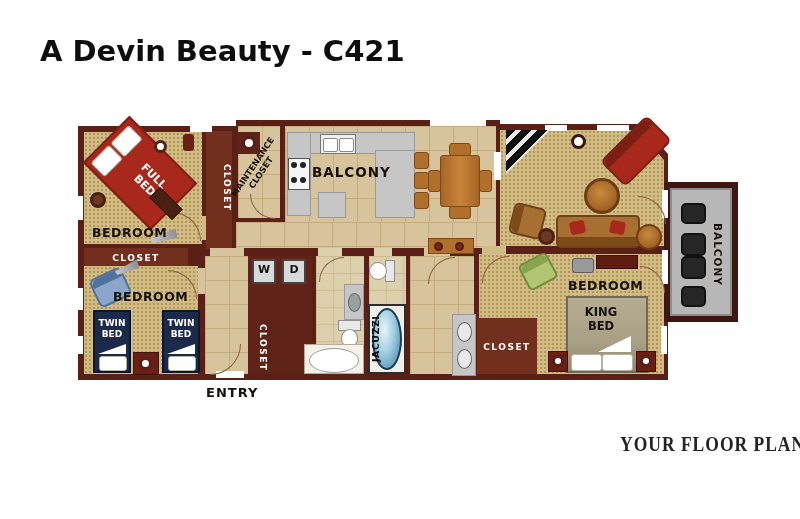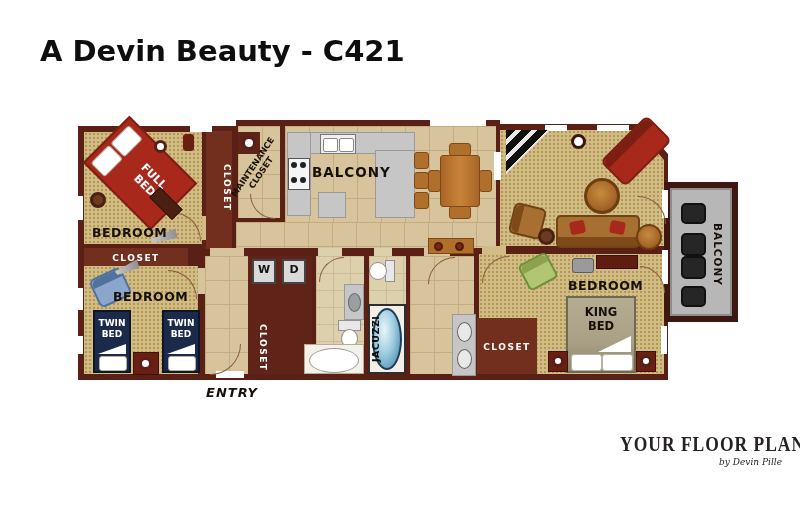--- a/index.html
+++ b/index.html
@@ -201,21 +201,21 @@
     <div class="sconce" style="left:5px;top:4px;width:13px;height:13px;"></div>
   </div>
 
   <div class="abs" style="left:252px;top:259px;width:24px;height:25px;background:#d9d9d9;border:2px solid #444;box-sizing:border-box;">
     <div class="abs" style="left:0;top:2px;width:100%;text-align:center;font-weight:bold;font-size:11px;color:#111;">W</div>
   </div>
   <div class="abs" style="left:282px;top:259px;width:24px;height:25px;background:#d9d9d9;border:2px solid #444;box-sizing:border-box;">
     <div class="abs" style="left:0;top:2px;width:100%;text-align:center;font-weight:bold;font-size:11px;color:#111;">D</div>
   </div>
   <div class="abs vtext whitelabel" style="left:252px;top:322px;width:16px;height:52px;">CLOSET</div>
-  <div class="roomlabel" style="left:206px;top:385px;font-size:13px;letter-spacing:1px;font-style:italic;">ENTRY</div>
+  <div class="roomlabel" style="left:206px;top:385px;font-size:13px;letter-spacing:1px;">ENTRY</div>
 
   <div class="counter" style="left:344px;top:284px;width:18px;height:34px;">
     <div class="abs" style="left:3px;top:8px;width:11px;height:17px;background:#9aa0a0;border:1px solid #666;border-radius:50%;"></div>
   </div>
   <div class="toilet-tank" style="left:338px;top:320px;width:21px;height:9px;"></div>
   <div class="toilet-bowl" style="left:341px;top:329px;width:15px;height:17px;"></div>
   <div class="abs" style="left:304px;top:344px;width:60px;height:30px;background:#f4f1e8;border:1px solid #b5ad98;box-sizing:border-box;">
     <div class="abs" style="left:4px;top:3px;width:48px;height:23px;background:#fff;border:1px solid #9a9a9a;border-radius:50%;"></div>
   </div>
 
@@ -230,35 +230,34 @@
     <div class="abs" style="left:4px;top:7px;width:13px;height:18px;background:#e9e9e9;border:1px solid #666;border-radius:50%;"></div>
     <div class="abs" style="left:4px;top:34px;width:13px;height:18px;background:#e9e9e9;border:1px solid #666;border-radius:50%;"></div>
   </div>
 
   <div class="abs" style="left:522px;top:257px;width:32px;height:29px;transform:rotate(-28deg);background:var(--green-chair,#b2c573);border:2px solid #6f8f3a;border-radius:5px;box-sizing:border-box;">
     <div class="abs" style="left:0;top:0;width:100%;height:8px;background:#8aa34c;border-radius:5px 5px 0 0;"></div>
   </div>
   <div class="abs" style="left:572px;top:258px;width:20px;height:13px;background:#9a9a9a;border:1px solid #5e5e5e;border-radius:3px;"></div>
   <div class="abs" style="left:596px;top:255px;width:40px;height:12px;background:#5f1d12;border:1px solid #380f07;"></div>
   <div class="roomlabel" style="left:568px;top:278px;">BEDROOM</div>
-  <div class="abs" style="left:566px;top:296px;width:70px;height:77px;background:linear-gradient(180deg,#b5ac92,var(--king-bed-tan,#a9a086) 60%,#8f8870);border:2px solid #6f6a56;box-sizing:border-box;">
+  <div class="abs" style="left:566px;top:296px;width:82px;height:77px;background:linear-gradient(180deg,#b5ac92,var(--king-bed-tan,#a9a086) 60%,#8f8870);border:2px solid #6f6a56;box-sizing:border-box;">
     <div class="abs" style="left:0;top:8px;width:66px;text-align:center;color:#17100a;font-weight:bold;font-size:11.5px;line-height:1.2;white-space:pre-line;">KING
 BED</div>
     <div class="abs" style="left:30px;top:38px;width:33px;height:16px;background:#fff;clip-path:polygon(0 100%,100% 0,100% 100%);"></div>
     <div class="pillow" style="left:3px;top:56px;width:29px;height:15px;"></div>
     <div class="pillow" style="left:34px;top:56px;width:29px;height:15px;"></div>
   </div>
   <div class="abs" style="left:548px;top:351px;width:18px;height:19px;background:#6a1f12;border:1px solid #3f1209;">
     <div class="sconce" style="left:3px;top:3px;width:12px;height:12px;"></div>
   </div>
   <div class="abs" style="left:636px;top:351px;width:18px;height:19px;background:#6a1f12;border:1px solid #3f1209;">
     <div class="sconce" style="left:3px;top:3px;width:12px;height:12px;"></div>
   </div>
   <div class="closetfill" style="left:477px;top:318px;width:60px;height:56px;">
     <div class="abs whitelabel" style="left:0;top:24px;width:60px;text-align:center;">CLOSET</div>
   </div>
 
 </div>
 
 <div id="logo">
   <div class="name">YOUR FLOOR PLAN</div>
-  <div class="byline">by Devin Pille</div>
 </div>
 
 </body></html>

